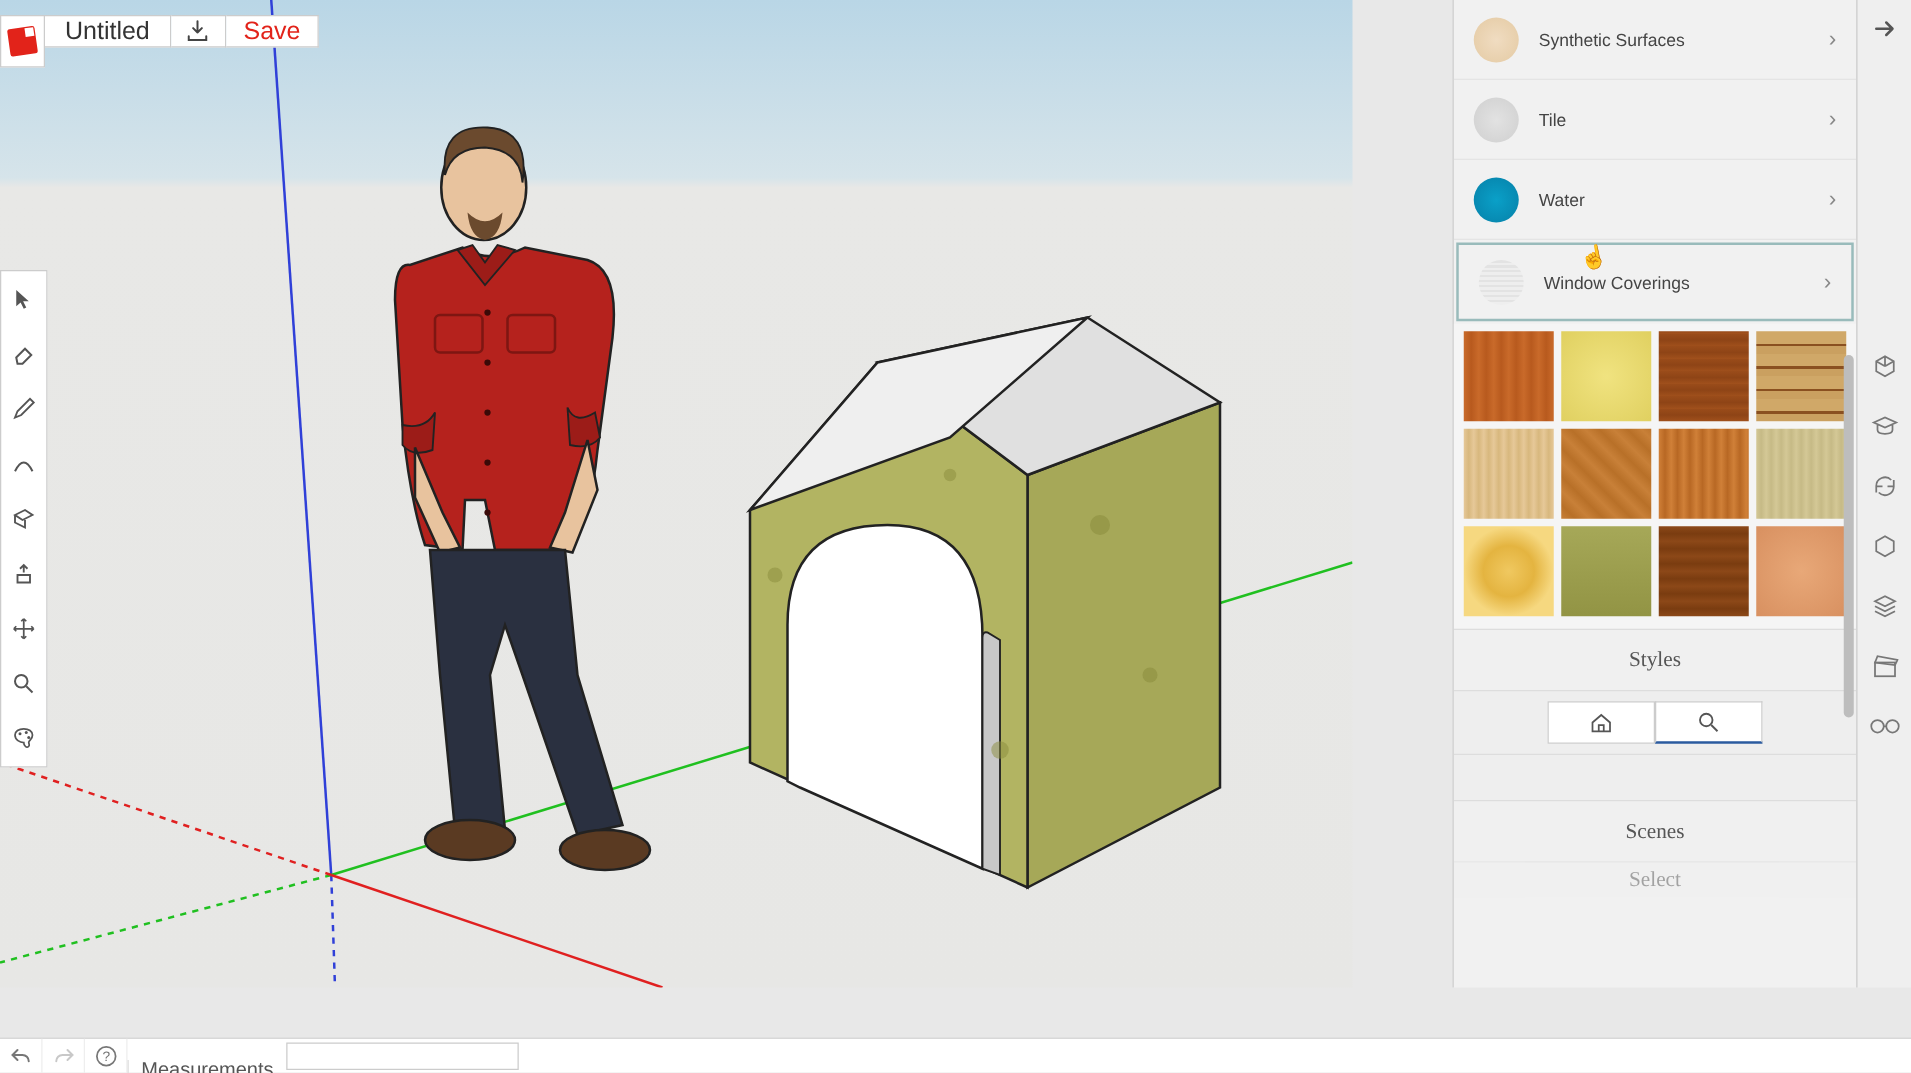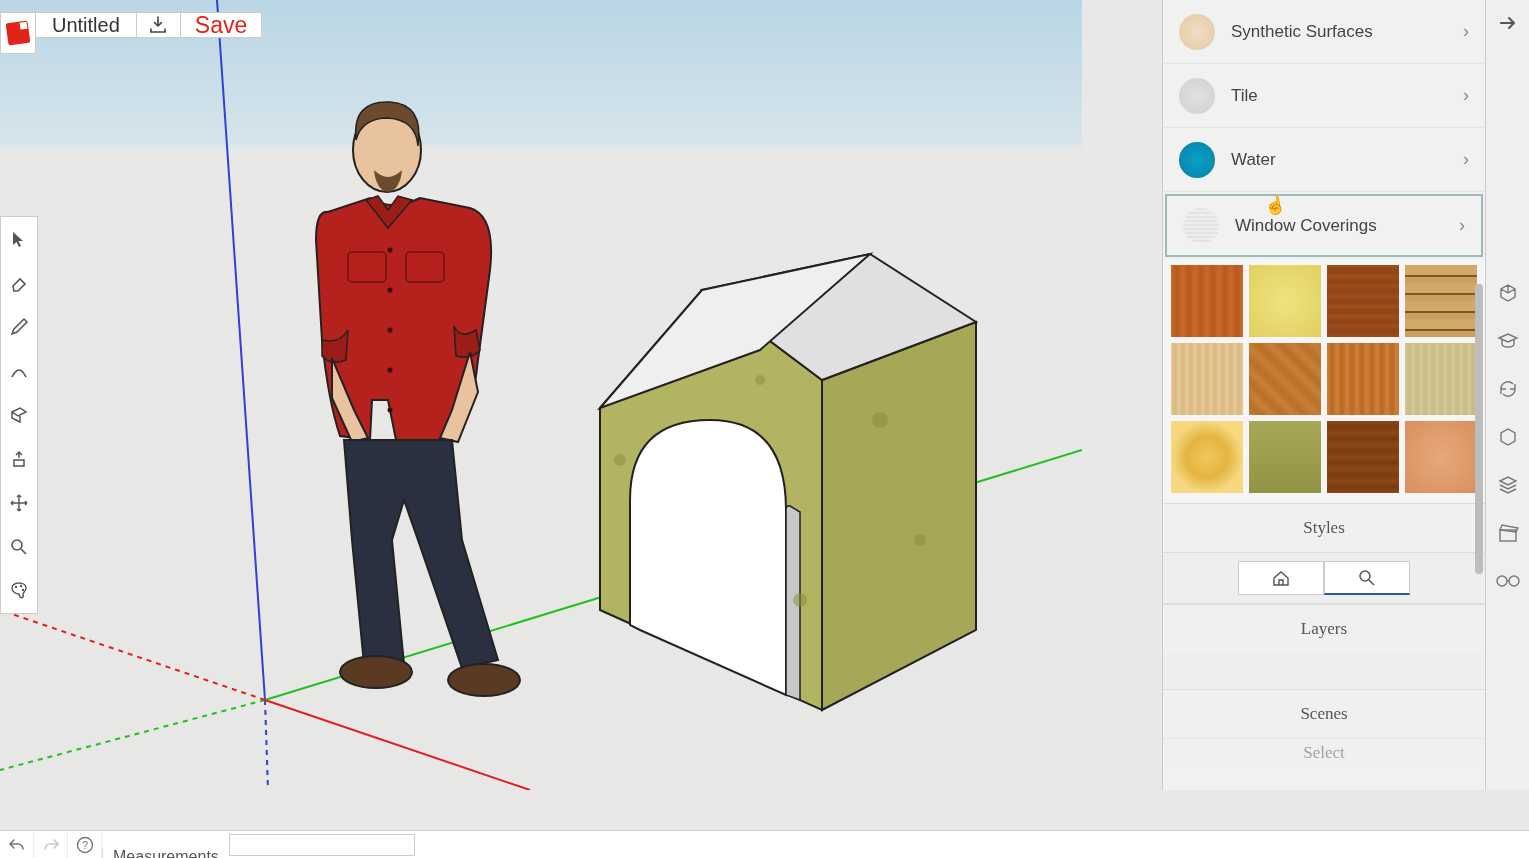--- a/index.html
+++ b/index.html
@@ -5,21 +5,21 @@
 * { box-sizing: border-box; margin: 0; padding: 0; font-family: -apple-system, BlinkMacSystemFont, "Segoe UI", Arial, sans-serif; }
 html, body { width: 1529px; height: 858px; overflow: hidden; background: #e8e8e8; }
 
 
 .topbar { position: absolute; top: 12px; left: 0; display: flex; align-items: stretch; height: 26px; z-index: 10; }
 .logo { width: 36px; height: 42px; background: #fff; display:flex; align-items:center; justify-content:center; border: 1px solid #ccc; }
 .logo-inner { width: 22px; height: 22px; background: #e2231a; transform: rotate(-8deg); border-radius: 2px; position:relative; }
 .logo-inner::after { content:""; position:absolute; right:1px; top:1px; width:7px;height:7px;background:#fff; }
 .title { background:#fff; border:1px solid #ccc; border-left:none; padding: 0 16px; display:flex; align-items:center; font-size:20px; color:#333; }
 .topbtn { background:#fff; border:1px solid #ccc; border-left:none; width:44px; display:flex; align-items:center; justify-content:center; font-size:18px; color:#444; cursor:pointer; }
-.savebtn { background:#fff; border:1px solid #ccc; border-left:none; padding:0 14px; display:flex; align-items:center; font-size:23px; color:#e2231a; cursor:pointer; }
+.savebtn { background:#fff; border:1px solid #ccc; border-left:none; padding:0 14px; display:flex; align-items:center; font-size:20px; color:#e2231a; cursor:pointer; }
 
 
 .canvas { position:absolute; top:0; left:0; width:1082px; height:790px; background: linear-gradient(#b9d6e6 0%, #d6e4ea 18%, #e8e8e6 19%, #e7e7e5 100%); overflow:hidden; }
 .canvas svg { position:absolute; top:0; left:0; }
 
 
 .lefttools { position:absolute; left:0; top:216px; width:38px; background:#fff; border:1px solid #ccc; display:flex; flex-direction:column; z-index:11;}
 .lefttools .tool { height:44px; display:flex; align-items:center; justify-content:center; font-size:20px; color:#444; cursor:pointer; }
 
 
@@ -27,21 +27,21 @@
 .righttools .rtool { width:26px; height:26px; display:flex; align-items:center; justify-content:center; color:#666; font-size:20px; cursor:pointer; }
 
 
 .materials { position:absolute; top:0; right:44px; width:323px; height:790px; background:#f1f1f1; border-left:1px solid #ccc; display:flex; flex-direction:column; overflow:hidden; z-index:9;}
 .scrollbar { position:absolute; right:46px; top:4px; width:10px; height:782px; z-index:12;}
 .scrollbar-thumb { position:absolute; right:0; top:280px; width:8px; height:290px; background:#bdbdbd; border-radius:4px; }
 
 .cat { display:flex; align-items:center; height:64px; padding:0 16px; border-bottom:1px solid #e4e4e4; gap:16px; cursor:pointer; }
 .cat.highlight { border:2px solid #9bb; margin:2px; height:63px; }
 .swatch { width:36px; height:36px; border-radius:50%; flex-shrink:0; }
-.cat-label { flex:1; font-size:17px; color:#444; }
+.cat-label { flex:1; font-size:14px; color:#444; }
 .chev { color:#888; font-size:18px; }
 
 .texgrid { display:grid; grid-template-columns: repeat(4, 1fr); gap:6px; padding:6px 8px 10px 8px; background:#f5f5f5; }
 .tex { width:100%; aspect-ratio:1/1; cursor:pointer; }
 
 .section { text-align:center; font-size:17px; color:#555; padding:14px 0; border-top:1px solid #ddd; background:#f0f0f0; cursor:pointer;font-family:Liberation Serif, serif;}
 .styletabs { display:flex; justify-content:center; gap:0; background:#eee; padding:8px 0; border-top:1px solid #ddd; border-bottom:1px solid #ddd;}
 .styletab { width:86px; height:34px; display:flex; align-items:center; justify-content:center; border:1px solid #ccc; background:#fff; color:#666; cursor:pointer;}
 .styletab.active { border-bottom:2px solid #2a5a9e; }
 
@@ -293,21 +293,20 @@
           <path d="M2 9l7-6 7 6v7H2z M7 16v-5h4v5" stroke="#555" stroke-width="1.4" fill="none"></path>
         </svg>
       </div>
     <div class="styletab active">
         <svg width="18" height="18" viewBox="0 0 18 18">
           <circle cx="7" cy="7" r="5" stroke="#555" stroke-width="1.5" fill="none"></circle>
           <line x1="11" y1="11" x2="16" y2="16" stroke="#555" stroke-width="1.5"></line>
         </svg>
       </div>
   </div>
-  <div class="section">Layers</div>
   <div style="height:36px;background:#eee;"></div>
   <div class="section">Scenes</div>
   <div class="section" style="opacity:0.5;padding:4px 0;">Select</div>
 </div>
 
 <div class="scrollbar">
   <div class="scrollbar-thumb"></div>
 </div>
 
 <div class="cursor">☝</div>

